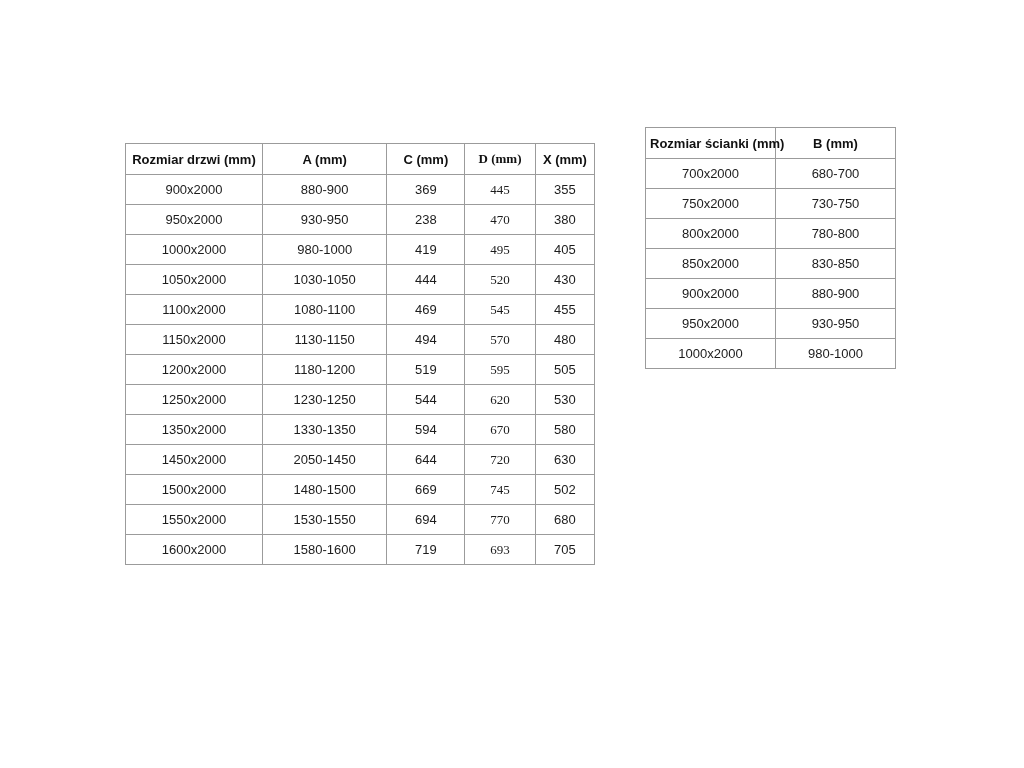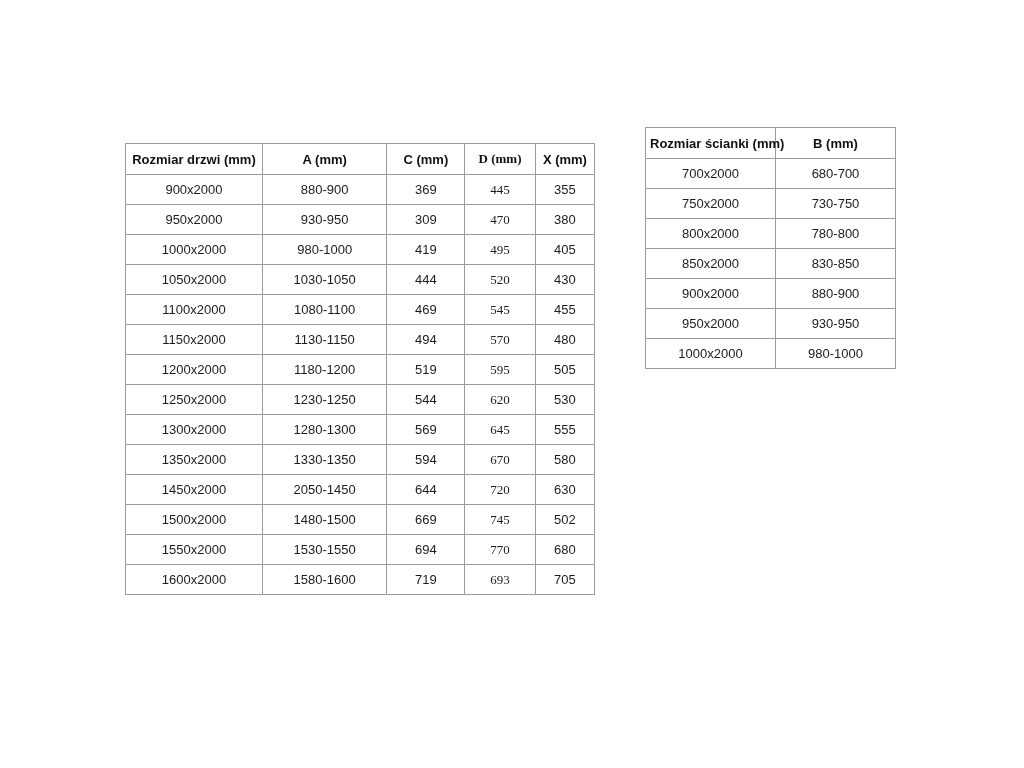--- a/index.html
+++ b/index.html
@@ -66,21 +66,21 @@
         <tr>
           <td>900x2000</td>
           <td>880-900</td>
           <td>369</td>
           <td>445</td>
           <td>355</td>
         </tr>
         <tr>
           <td>950x2000</td>
           <td>930-950</td>
-          <td>309</td>
+          <td>238</td>
           <td>470</td>
           <td>380</td>
         </tr>
         <tr>
           <td>1000x2000</td>
           <td>980-1000</td>
           <td>419</td>
           <td>495</td>
           <td>405</td>
         </tr>
@@ -113,27 +113,20 @@
           <td>505</td>
         </tr>
         <tr>
           <td>1250x2000</td>
           <td>1230-1250</td>
           <td>544</td>
           <td>620</td>
           <td>530</td>
         </tr>
         <tr>
-          <td>1300x2000</td>
-          <td>1280-1300</td>
-          <td>569</td>
-          <td>645</td>
-          <td>555</td>
-        </tr>
-        <tr>
           <td>1350x2000</td>
           <td>1330-1350</td>
           <td>594</td>
           <td>670</td>
           <td>580</td>
         </tr>
         <tr>
           <td>1450x2000</td>
           <td>2050-1450</td>
           <td>644</td>

